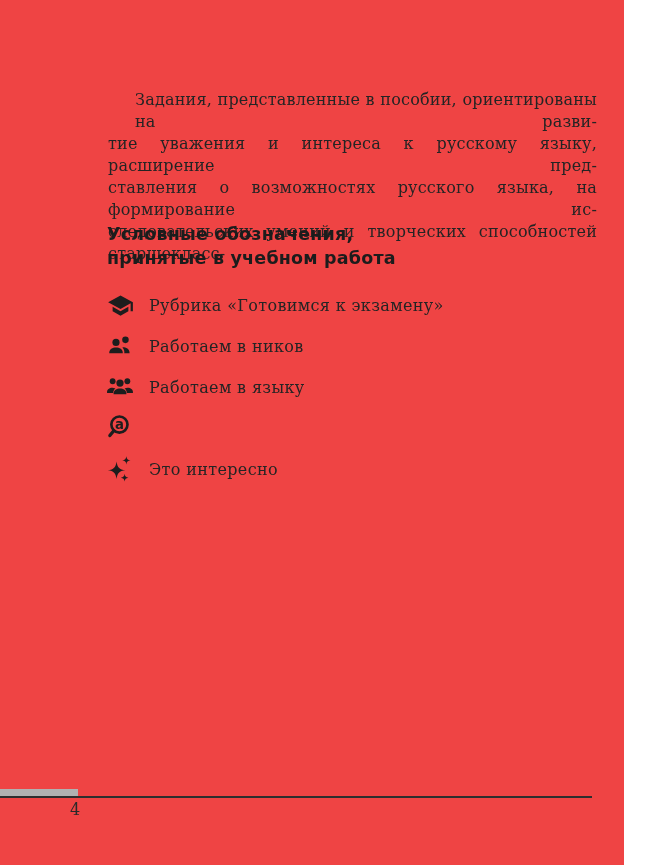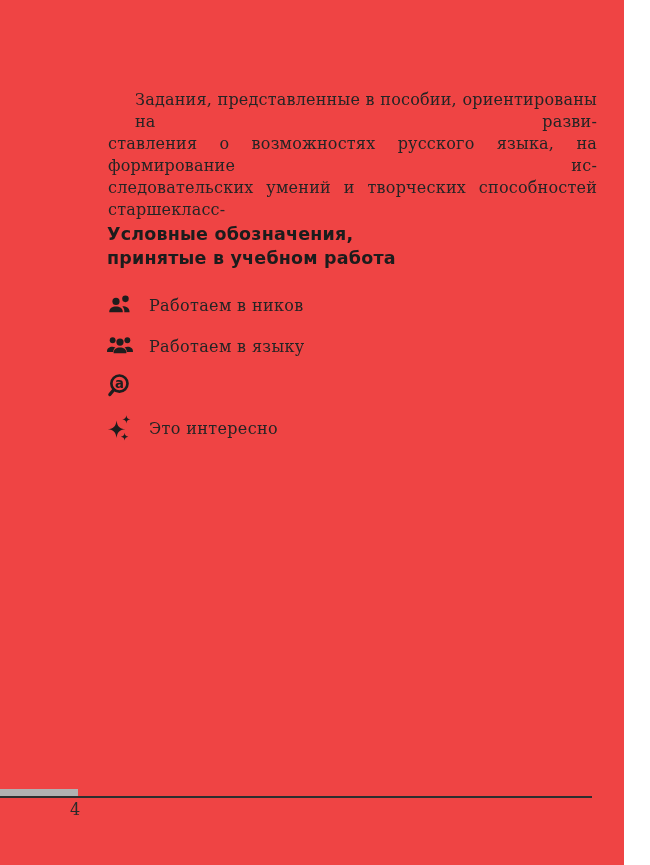--- a/index.html
+++ b/index.html
@@ -102,31 +102,40 @@
     color: #2a2a2a;
   }
 </style>
 </head>
 <body>
 
 <div class="page">
 
   <div class="intro">
     <div class="line first">Задания, представленные в пособии, ориентированы на разви-</div>
+    <div class="line">тие уважения и интереса к русскому языку, расширение пред-</div>
     <div class="line">ставления о возможностях русского языка, на формирование ис-</div>
     <div class="line">следовательских умений и творческих способностей старшекласс-</div>
   </div>
 
   <div class="heading">
     <div>Условные обозначения,</div>
     <div>принятые в учебном работа</div>
   </div>
 
   <div class="legend">
 
+    <div class="legend-item">
+      <span class="icon">
+        <svg width="27" height="27" viewBox="0 0 24 24" fill="#1d1d1d">
+          <path d="M5 13.18v4L12 21l7-3.82v-4L12 17l-7-3.82zM12 3 1 9l11 6 9-4.91V17h2V9L12 3z"></path>
+        </svg>
+      </span>
+      <span class="label">Рубрика «Готовимся к экзамену»</span>
+    </div>
 
     <div class="legend-item">
       <span class="icon">
         <svg width="27" height="27" viewBox="0 0 24 24" fill="#1d1d1d">
           <circle cx="16.4" cy="6.1" r="2.9"></circle>
           <path d="M13.9 12.6c3.2 0 6.1 1.6 6.1 4.5v1h-4.6v-1.2c0-1.6-.6-2.9-1.5-3.9-.2-.2 0-.4 0-.4z"></path>
           <circle cx="8" cy="8.4" r="3.2"></circle>
           <path d="M2 18.1v-.7c0-3 2.8-4.6 6-4.6s6 1.6 6 4.6v.7H2z"></path>
         </svg>
       </span>

